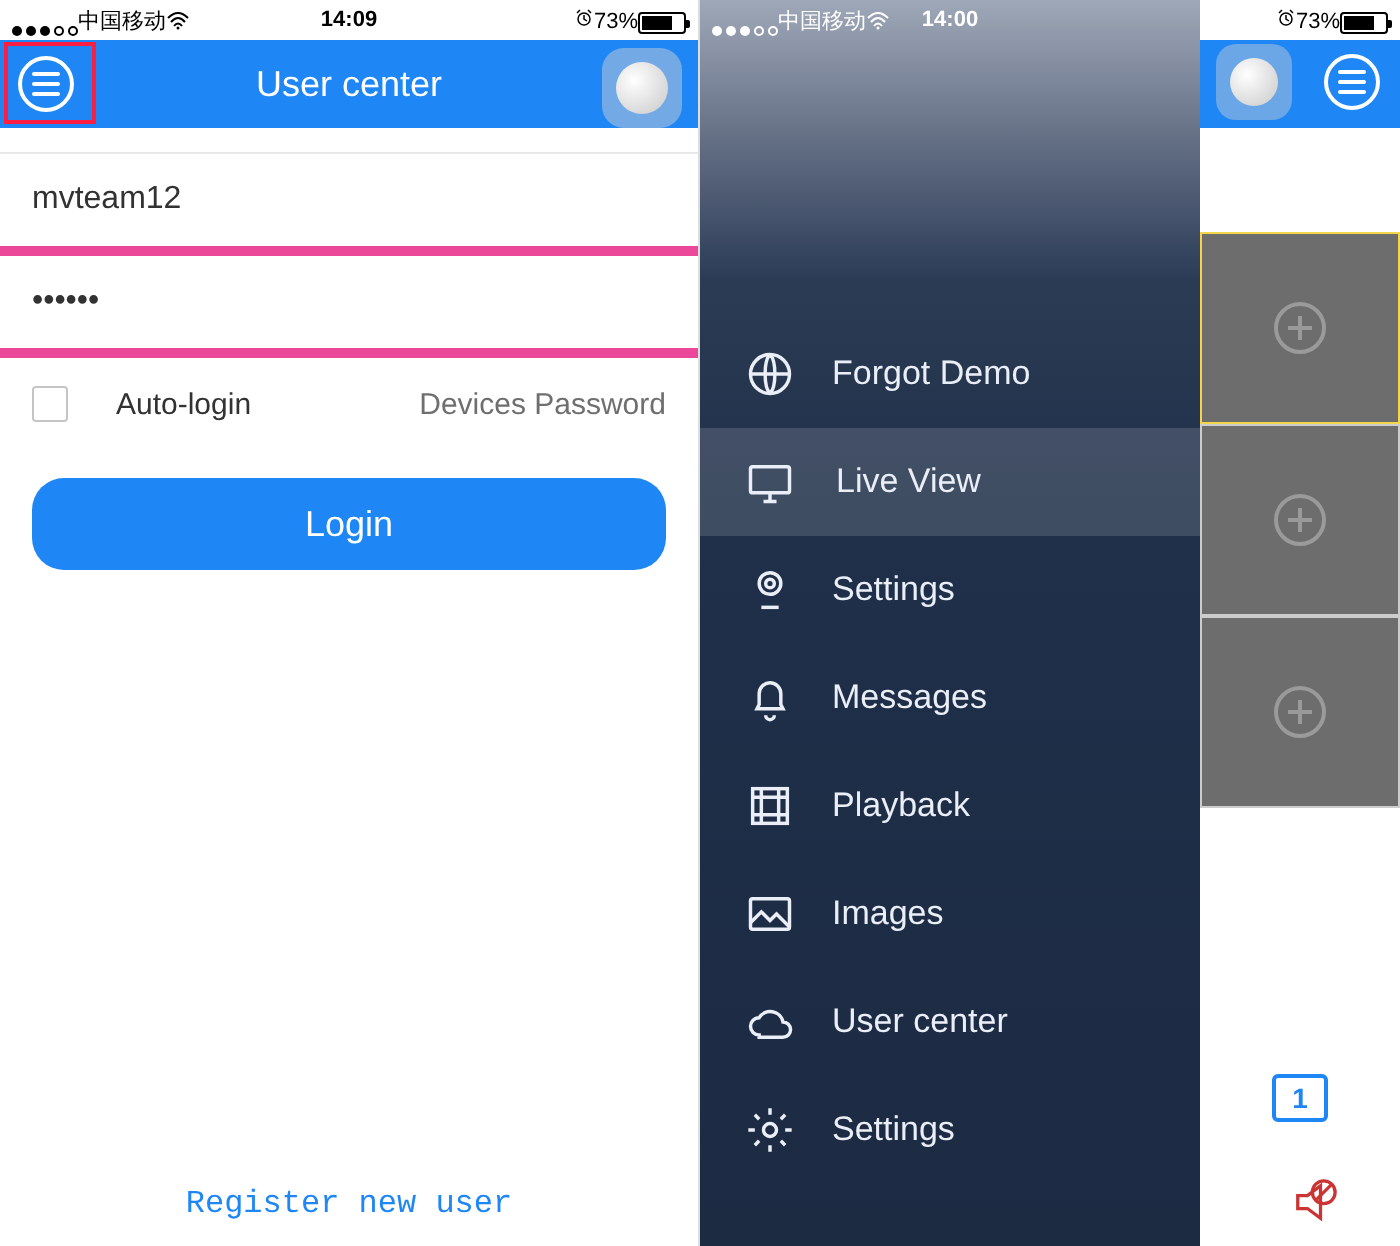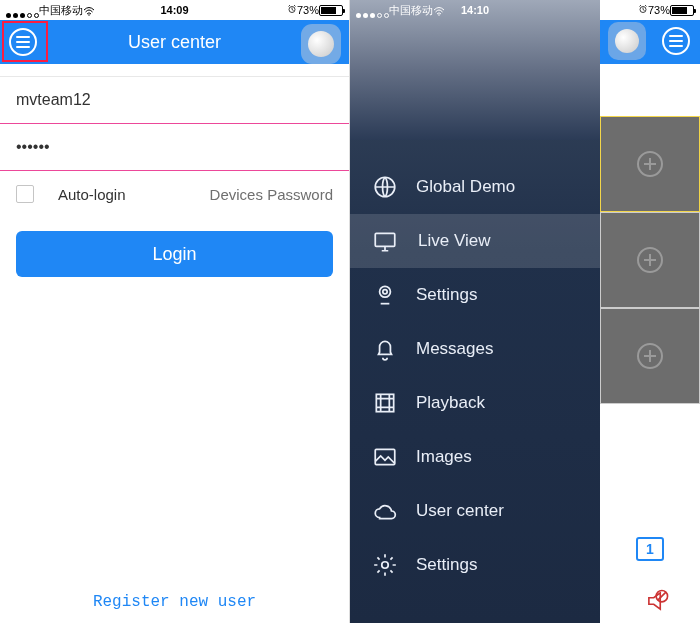--- a/index.html
+++ b/index.html
@@ -26,27 +26,27 @@
   .header { height:44px; background:#1f87f5; display:flex; align-items:center; justify-content:center; position:relative; }
   .header .title { color:#fff; font-size:18px; font-weight:400; }
   .menu-btn { position:absolute; left:6px; top:50%; transform:translateY(-50%); width:34px; height:34px; display:flex; align-items:center; justify-content:center; }
   .menu-circle { width:28px; height:28px; border:2px solid #fff; border-radius:50%; display:flex; flex-direction:column; align-items:center; justify-content:center; gap:3px; }
   .menu-circle span { width:14px; height:2px; background:#fff; border-radius:1px; }
   .highlight-box { position:absolute; left:2px; top:21px; width:46px; height:41px; border:2px solid #fb1d42; pointer-events:none; }
   .siri { position:absolute; right:8px; top:24px; width:40px; height:40px; border-radius:11px; background:rgba(200,205,215,0.5); display:flex; align-items:center; justify-content:center; }
   .siri .orb { width:26px; height:26px; border-radius:50%; background:radial-gradient(circle at 35% 35%, #fff, #c8c8c8); }
 
   
-  .form-row { padding:14px 16px; border-bottom:1px solid #ec4899; font-size:16px; color:#323232; }
+  .form-row { padding:14px 16px; border-bottom:5px solid #ec4899; font-size:16px; color:#323232; }
   .form-row.first { margin-top:12px; border-top:1px solid #e8e8e8; }
   .form-row input { border:none; outline:none; font-size:16px; width:100%; color:#323232; }
   .aux-row { display:flex; align-items:center; justify-content:space-between; padding:14px 16px; font-size:15px; color:#6f6f6f; }
   .chk { display:flex; align-items:center; gap:24px; color:#323232;}
   .chk .box { width:18px; height:18px; border:1px solid #c5c5c5; border-radius:2px; }
-  .login-btn { margin:14px 16px 0; height:46px; background:#1f87f5; color:#fff; border:none; border-radius:6px; font-size:18px; width:calc(100% - 32px); }
+  .login-btn { margin:14px 16px 0; height:46px; background:#1f87f5; color:#fff; border:none; border-radius:16px; font-size:18px; width:calc(100% - 32px); }
   .reg-link { position:absolute; bottom:12px; left:0; right:0; text-align:center; color:#1f87f5; font-size:16px;font-family:Liberation Mono, monospace; }
 
   
   .phoneB .status { background:#fff; }
   .phoneB .bg-grid { position:absolute; top:64px; right:0; width:100px; }
   .grid-cell { height:96px; background:#6d6d6d; border:1px solid #ccc; display:flex; align-items:center; justify-content:center; }
   .grid-cell.sel { border:1.5px solid #f3d64b; }
   .plus-circ { width:26px; height:26px; border:2px solid #9a9a9a; border-radius:50%; position:relative; }
   .plus-circ:before, .plus-circ:after { content:""; position:absolute; background:#9a9a9a; }
   .plus-circ:before { left:50%; top:5px; bottom:5px; width:2px; transform:translateX(-50%); }
@@ -195,32 +195,32 @@
               <div class="dot off"></div>
           </div>
           <span>中国移动</span>
           <span>
             <svg class="wifi-icn" viewBox="0 0 24 20">
                 <path d="M2 8 Q12 -2 22 8 M5 12 Q12 4 19 12 M8 16 Q12 11 16 16" stroke="#fff" fill="none" stroke-width="2"></path>
                 <circle cx="12" cy="18" r="1.5" fill="#fff"></circle>
               </svg>
           </span>
         </div>
-        <span class="time">14:10</span>
+        <span class="time">14:00</span>
       </div>
 
       <div class="menu-list">
         <div class="menu-item">
           <span class="icn">
               <svg viewBox="0 0 24 24">
                 <circle cx="12" cy="12" r="9"></circle>
                 <path d="M3 12h18 M12 3c3 3 3 15 0 18 M12 3c-3 3-3 15 0 18"></path>
               </svg>
             </span>
-          <span>Global Demo</span>
+          <span>Forgot Demo</span>
         </div>
         <div class="menu-item active">
           <span class="icn">
               <svg viewBox="0 0 24 24">
                 <rect x="3" y="5" width="18" height="12" rx="1"></rect>
                 <path d="M9 21h6 M12 17v4"></path>
               </svg>
             </span>
           <span>Live View</span>
         </div>

